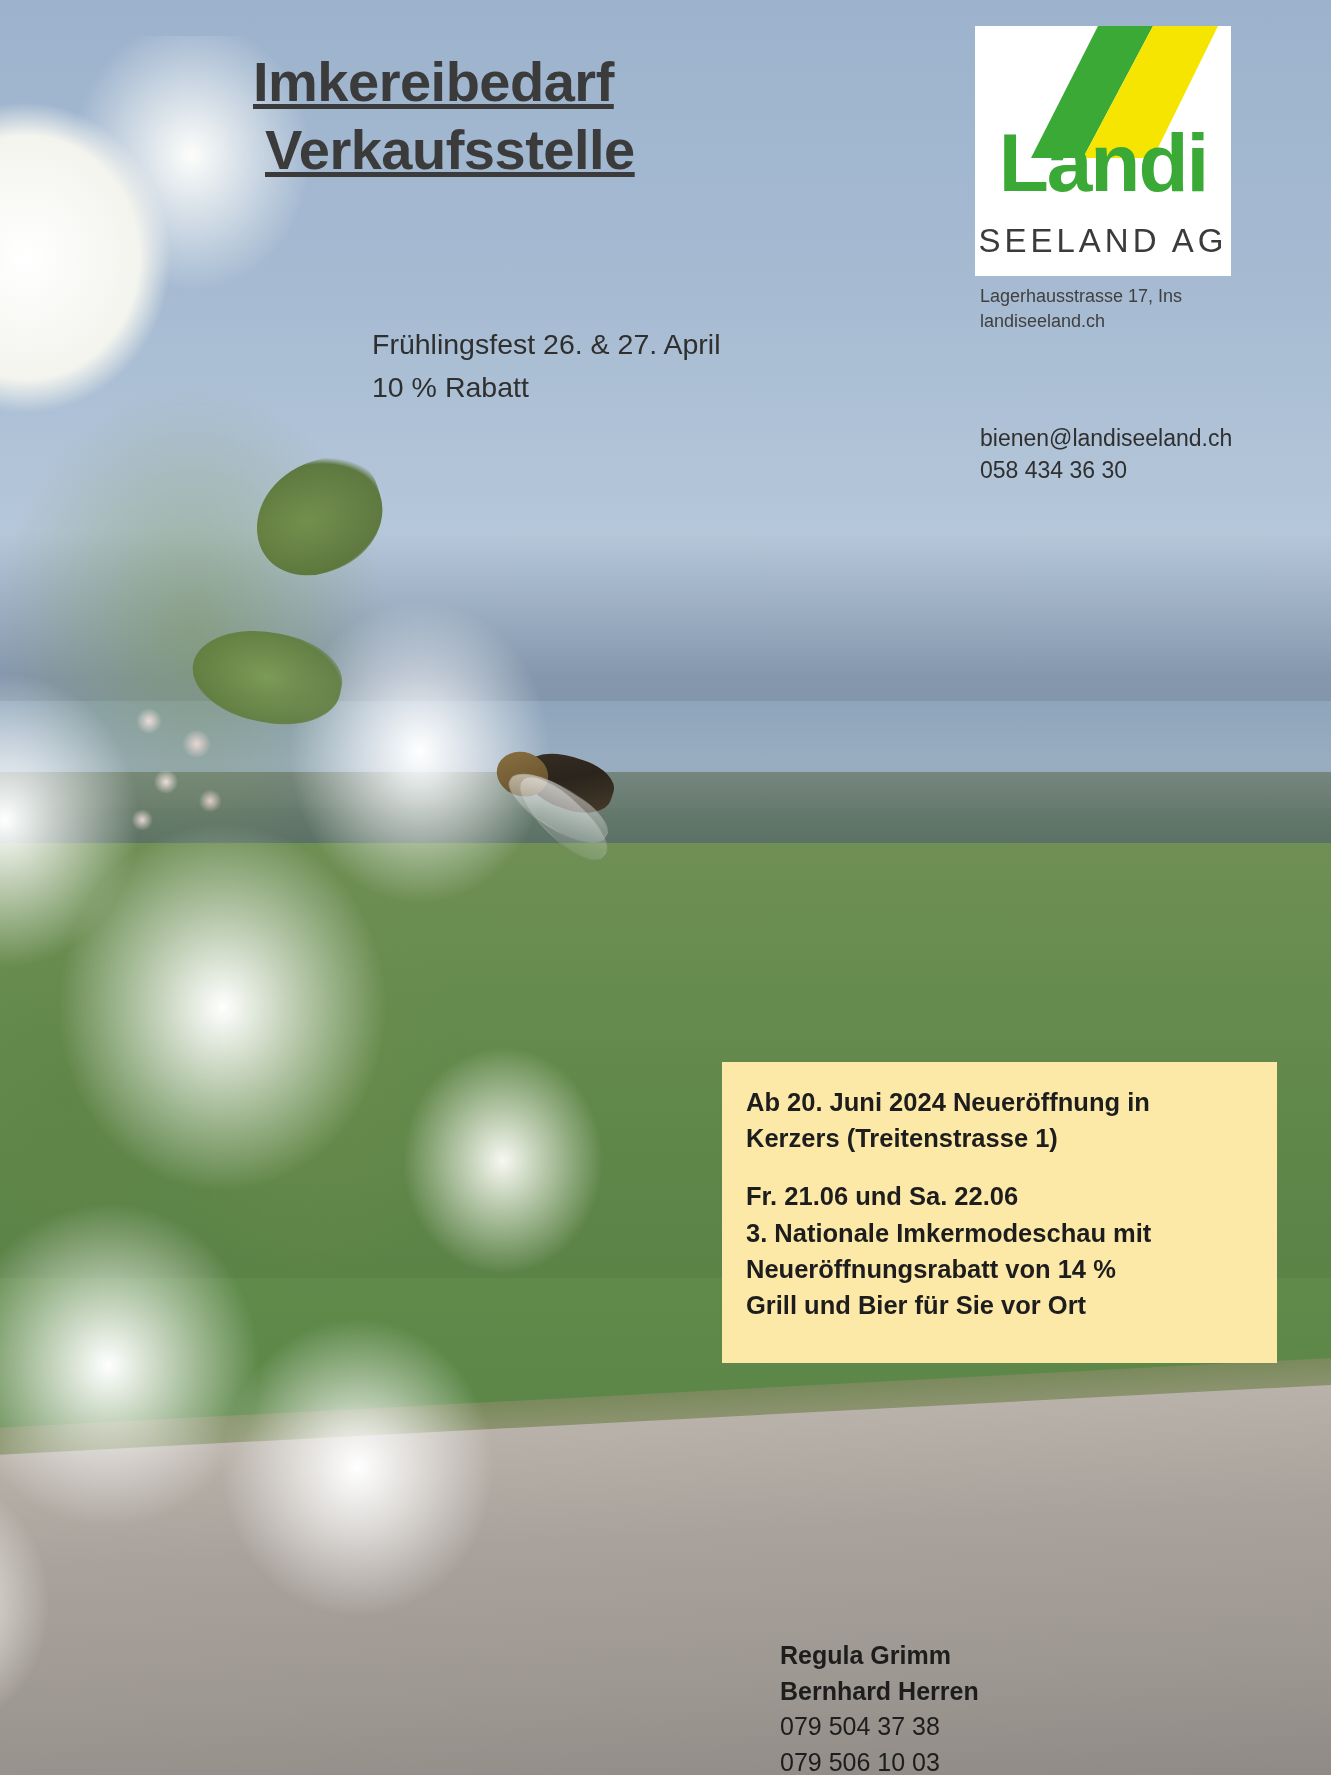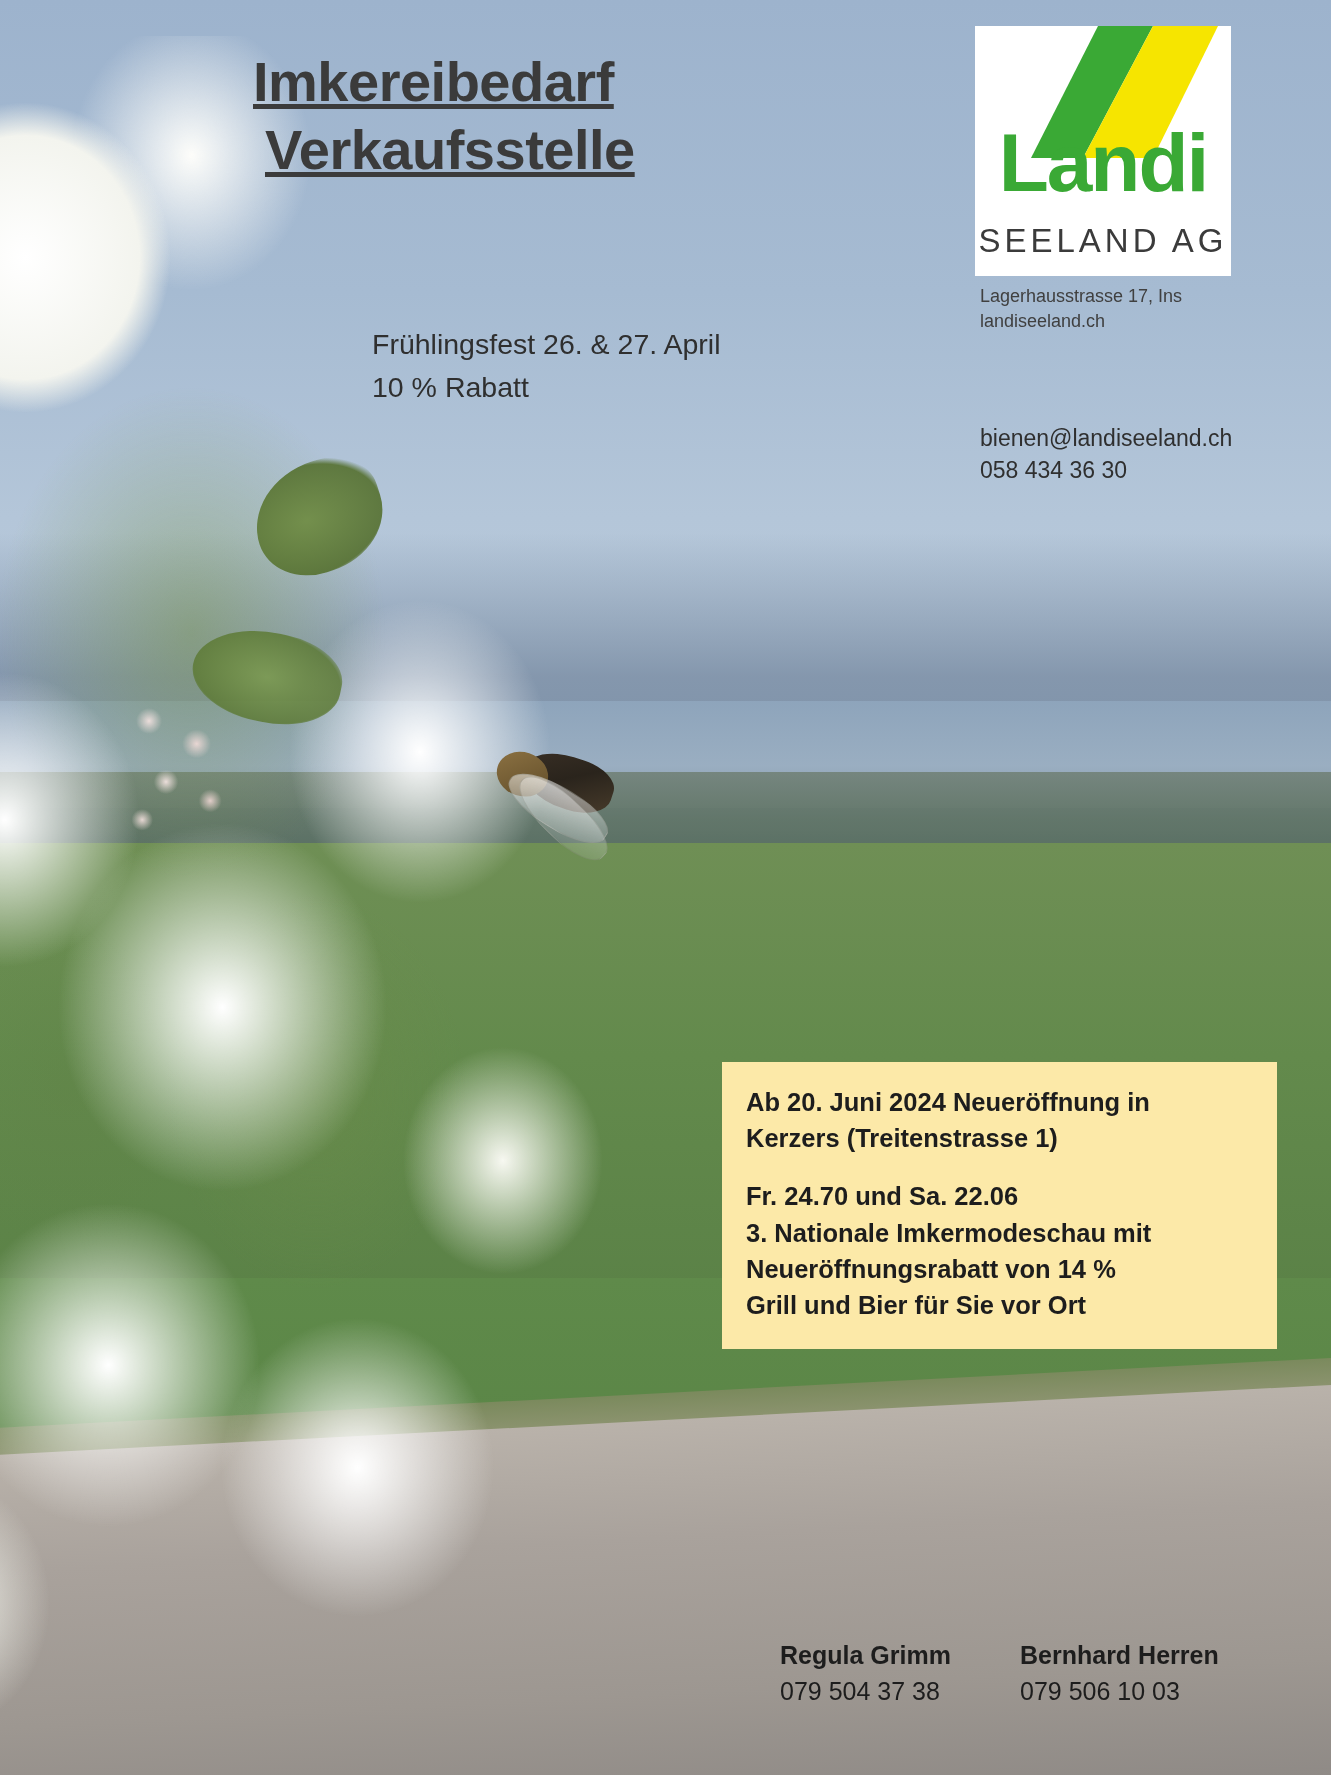--- a/index.html
+++ b/index.html
@@ -261,41 +261,41 @@
     font-size: 23px;
     line-height: 1.38;
     margin-top: 24px;
   }
 
   .note-box {
     position: absolute;
     left: 722px;
     top: 1062px;
     width: 555px;
-    padding: 22px 24px 26px 24px;
+    padding: 22px 24px 40px 24px;
     background: #fce9a8;
     color: #1d1d1d;
     font-size: 25.5px;
     font-weight: bold;
     line-height: 1.42;
     box-sizing: border-box;
   }
   .note-box p { margin: 0; }
   .note-box .gap { height: 22px; }
 
   .footer {
     position: absolute;
     left: 780px;
     top: 1638px;
     width: 480px;
     color: #1d1d1d;
     font-size: 25px;
     line-height: 1.42;
   }
-  .footer .row { display: flex; }
+  .footer .row { display: flex; flex-direction: column; }
   .footer .col { width: 50%; }
   .footer .name { font-weight: bold; }
 </style>
 </head>
 <body>
 
 <div id="poster">
 
   <div class="bg-layer">
     <div class="sky"></div>
@@ -351,21 +351,21 @@
 
   <div class="contact">
     <div>bienen@landiseeland.ch</div>
     <div>058 434 36 30</div>
   </div>
 
   <div class="note-box">
     <p>Ab 20. Juni 2024 Neueröffnung in</p>
     <p>Kerzers (Treitenstrasse 1)</p>
     <div class="gap"></div>
-    <p>Fr. 24.70 und Sa. 22.06</p>
+    <p>Fr. 21.06 und Sa. 22.06</p>
     <p>3. Nationale Imkermodeschau mit</p>
     <p>Neueröffnungsrabatt von 14 %</p>
     <p>Grill und Bier für Sie vor Ort</p>
   </div>
 
   <div class="footer">
     <div class="row">
       <div class="col name">Regula Grimm</div>
       <div class="col name">Bernhard Herren</div>
     </div>

